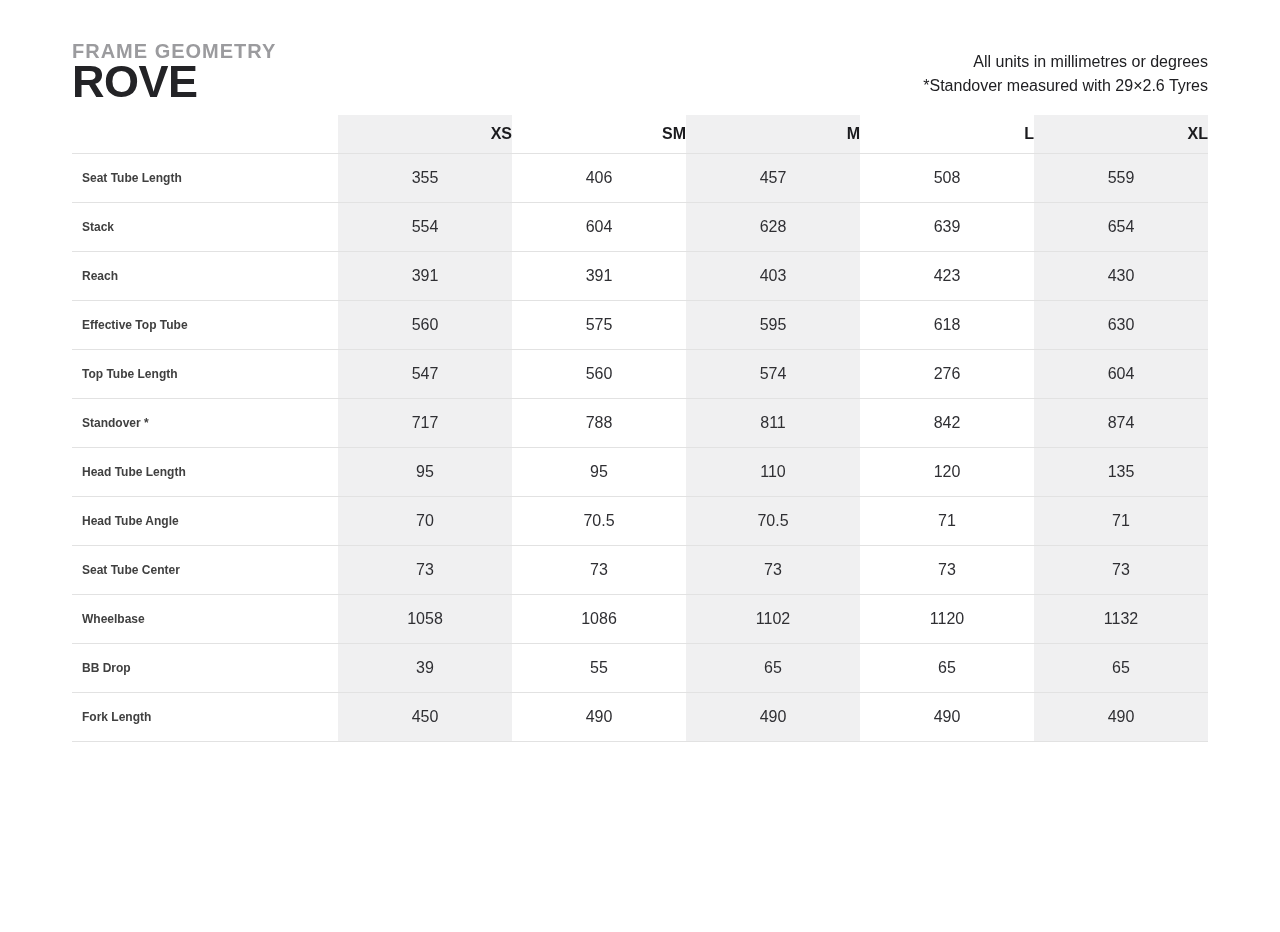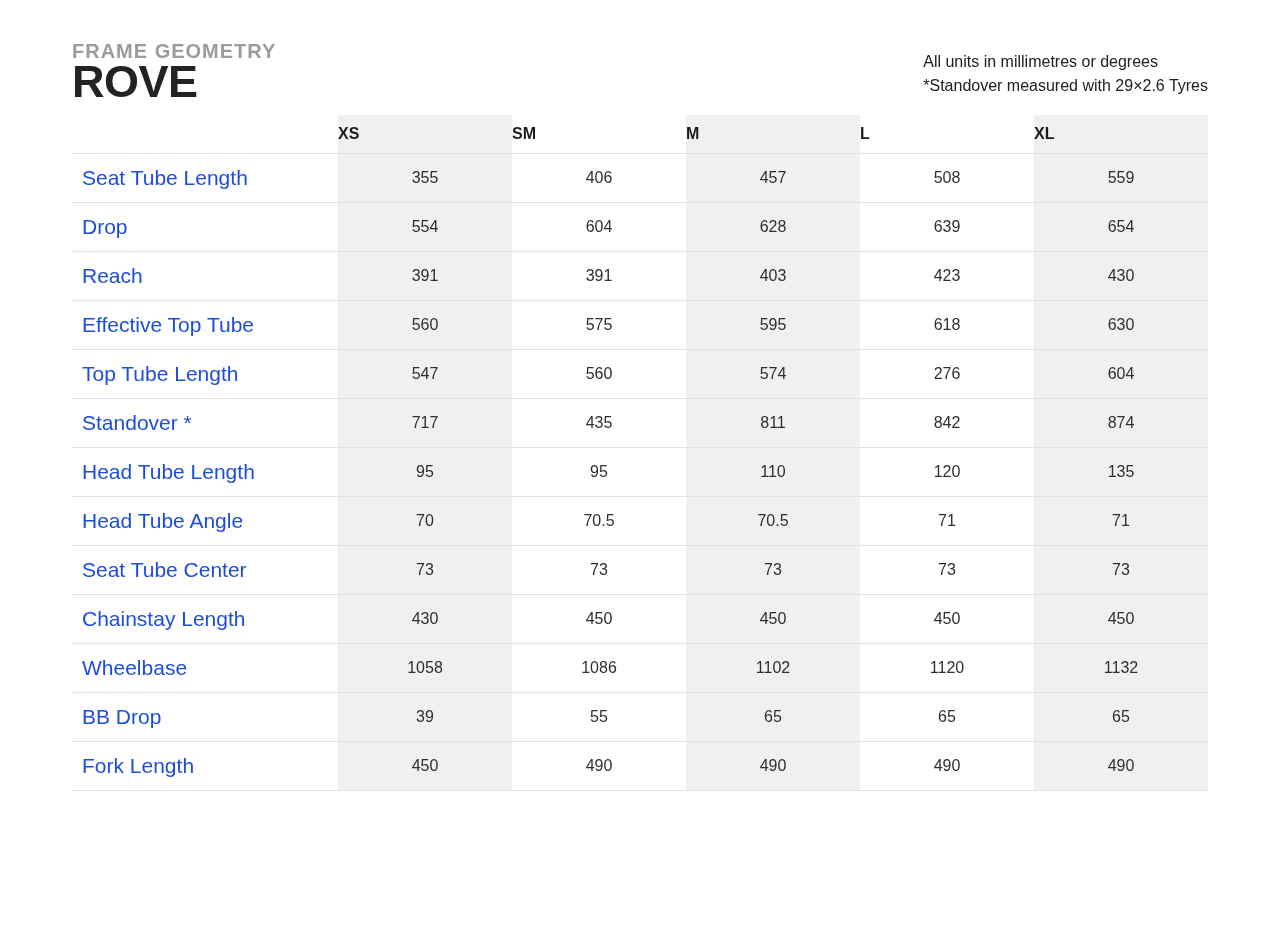--- a/index.html
+++ b/index.html
@@ -26,50 +26,50 @@
   }
   .page-title {
     font-size: 45px;
     font-weight: 700;
     letter-spacing: -0.5px;
     color: #232326;
     line-height: 40px;
     margin-top: 2px;
   }
   .notes {
-    text-align: left;
+    text-align: right;
     font-size: 16px;
     color: #202023;
     line-height: 24px;
     padding-top: 8px;
   }
 
   table.geo-table {
     border-collapse: collapse;
     table-layout: fixed;
     width: 1136px;
     margin-top: 13px;
   }
   .geo-table col.label-col   { width: 266px; }
   .geo-table col.size-col    { width: 174px; }
 
   .geo-table thead tr { height: 38px; }
   .geo-table thead th {
     font-size: 16px;
     font-weight: 700;
     color: #1b1b1e;
-    text-align: left;
+    text-align: right;
     vertical-align: middle;
     border-bottom: 1px solid #e2e2e2;
   }
   .geo-table tbody tr { height: 49px; }
   .geo-table tbody th.row-label {
-    font-size: 21px;
-    font-weight: 400;
-    color: #1d4ed8;
+    font-size: 12px;
+    font-weight: 700;
+    color: #404040;
     text-align: left;
     padding-left: 10px;
     vertical-align: middle;
     border-bottom: 1px solid #e2e2e2;
   }
   .geo-table tbody td.value-cell {
     font-size: 16px;
     font-weight: 400;
     color: #2f2f33;
     text-align: center;
@@ -117,21 +117,21 @@
     <tbody>
         <tr>
           <th class="row-label">Seat Tube Length</th>
           <td class="value-cell">355</td>
           <td class="value-cell">406</td>
           <td class="value-cell">457</td>
           <td class="value-cell">508</td>
           <td class="value-cell">559</td>
         </tr>
         <tr>
-          <th class="row-label">Drop</th>
+          <th class="row-label">Stack</th>
           <td class="value-cell">554</td>
           <td class="value-cell">604</td>
           <td class="value-cell">628</td>
           <td class="value-cell">639</td>
           <td class="value-cell">654</td>
         </tr>
         <tr>
           <th class="row-label">Reach</th>
           <td class="value-cell">391</td>
           <td class="value-cell">391</td>
@@ -151,21 +151,21 @@
           <th class="row-label">Top Tube Length</th>
           <td class="value-cell">547</td>
           <td class="value-cell">560</td>
           <td class="value-cell">574</td>
           <td class="value-cell">276</td>
           <td class="value-cell">604</td>
         </tr>
         <tr>
           <th class="row-label">Standover *</th>
           <td class="value-cell">717</td>
-          <td class="value-cell">435</td>
+          <td class="value-cell">788</td>
           <td class="value-cell">811</td>
           <td class="value-cell">842</td>
           <td class="value-cell">874</td>
         </tr>
         <tr>
           <th class="row-label">Head Tube Length</th>
           <td class="value-cell">95</td>
           <td class="value-cell">95</td>
           <td class="value-cell">110</td>
           <td class="value-cell">120</td>
@@ -181,28 +181,20 @@
         </tr>
         <tr>
           <th class="row-label">Seat Tube Center</th>
           <td class="value-cell">73</td>
           <td class="value-cell">73</td>
           <td class="value-cell">73</td>
           <td class="value-cell">73</td>
           <td class="value-cell">73</td>
         </tr>
         <tr>
-          <th class="row-label">Chainstay Length</th>
-          <td class="value-cell">430</td>
-          <td class="value-cell">450</td>
-          <td class="value-cell">450</td>
-          <td class="value-cell">450</td>
-          <td class="value-cell">450</td>
-        </tr>
-        <tr>
           <th class="row-label">Wheelbase</th>
           <td class="value-cell">1058</td>
           <td class="value-cell">1086</td>
           <td class="value-cell">1102</td>
           <td class="value-cell">1120</td>
           <td class="value-cell">1132</td>
         </tr>
         <tr>
           <th class="row-label">BB Drop</th>
           <td class="value-cell">39</td>

